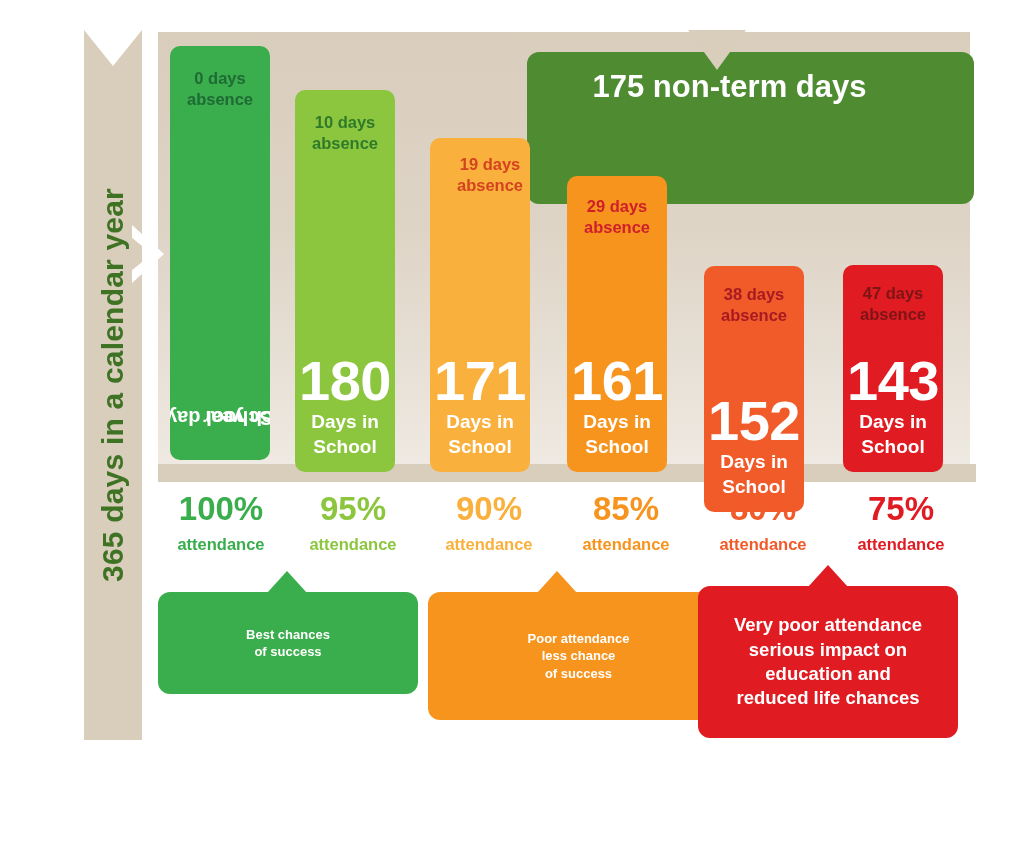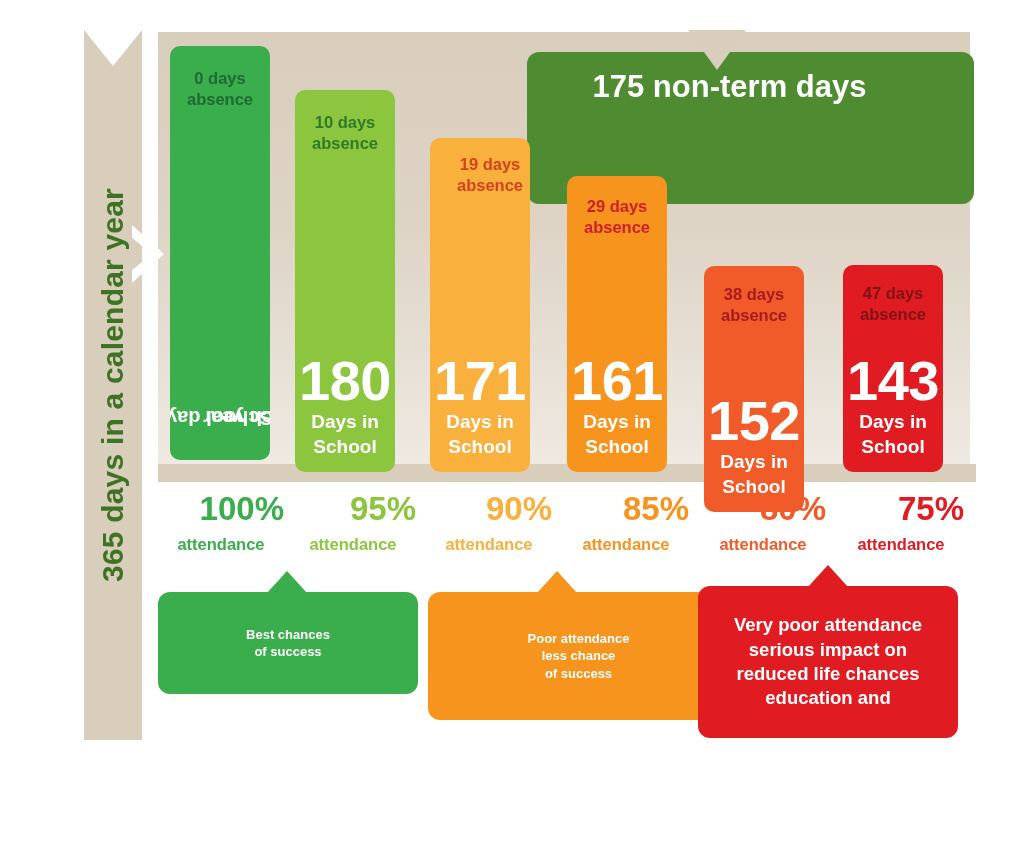--- a/index.html
+++ b/index.html
@@ -192,21 +192,20 @@
   
   .pct-cell {
     position: absolute;
     top: 492px;
     text-align: center;
   }
   .pct-value {
     font-size: 33px;
     font-weight: bold;
     line-height: 1.02;
-    text-align: right;
   }
   .pct-label {
     font-size: 16.5px;
     font-weight: bold;
     margin-top: 9px;
   }
 
   
   .callout {
     position: absolute;
@@ -375,19 +374,19 @@
       <div>less chance</div>
       <div>of success</div>
     </div>
   </div>
 
   <div class="callout-tip" style="left:808px; top:565px; background:#e01b22;"></div>
   <div class="callout" style="left:698px; top:586px; width:260px; height:152px; background:#e01b22; font-size:18.5px;">
     <div>
       <div>Very poor attendance</div>
       <div>serious impact on</div>
+      <div>education and</div>
       <div>reduced life chances</div>
-      <div>education and</div>
     </div>
   </div>
 
 
 </div>
 
 </body></html>

